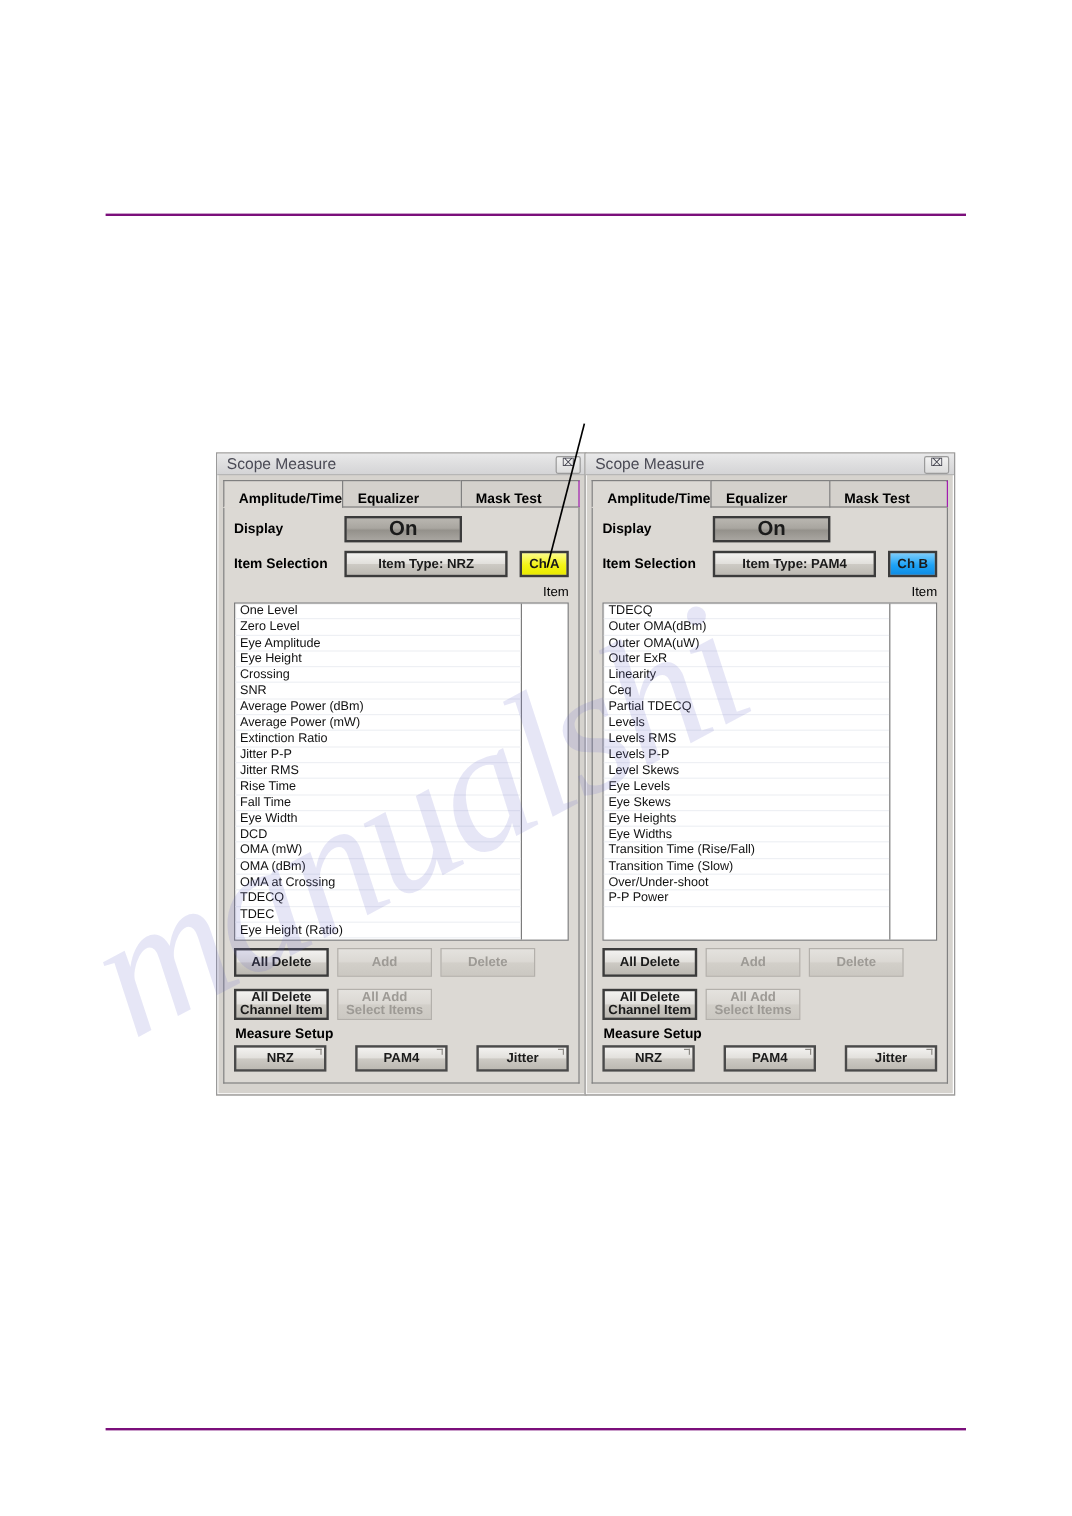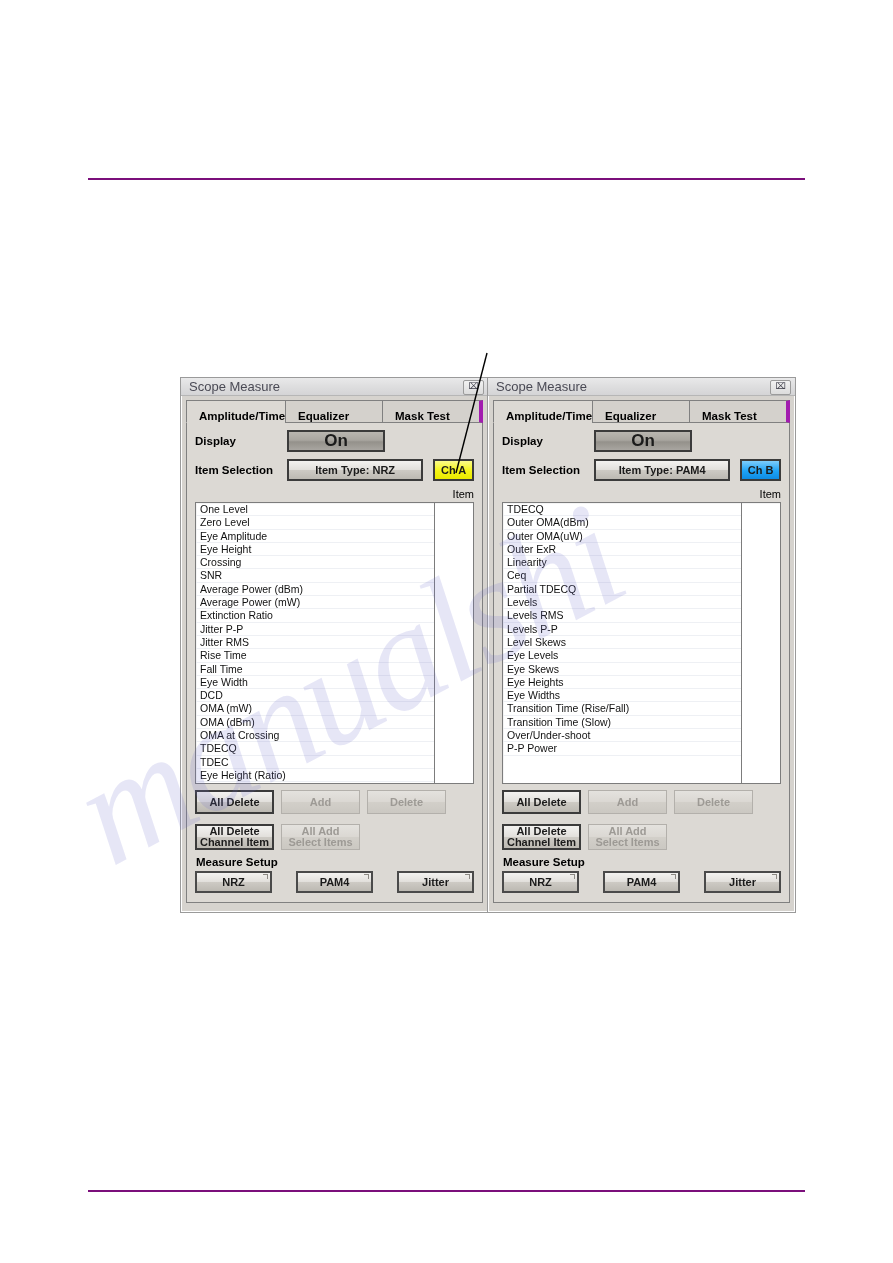--- a/index.html
+++ b/index.html
@@ -121,21 +121,21 @@
     border-right: none;
     background: #d4d1cc;
     display: flex;
     align-items: flex-end;
     padding-left: 12px;
     font-weight: bold;
     font-size: 11.5px;
     color: #000;
     box-sizing: border-box;
   }
-  .tab:last-child { border-right: 4px solid #a21caf; }
+  .tab:last-child { border-right: 1px solid #a21caf; }
   .tab.active {
     background: #dcd9d4;
     border-bottom: 1px solid #dcd9d4;
   }
 
   .tabpanel {
     border: 1px solid #808080;
     border-top: none;
     background: #dcd9d4;
     height: calc(100% - 23px);

